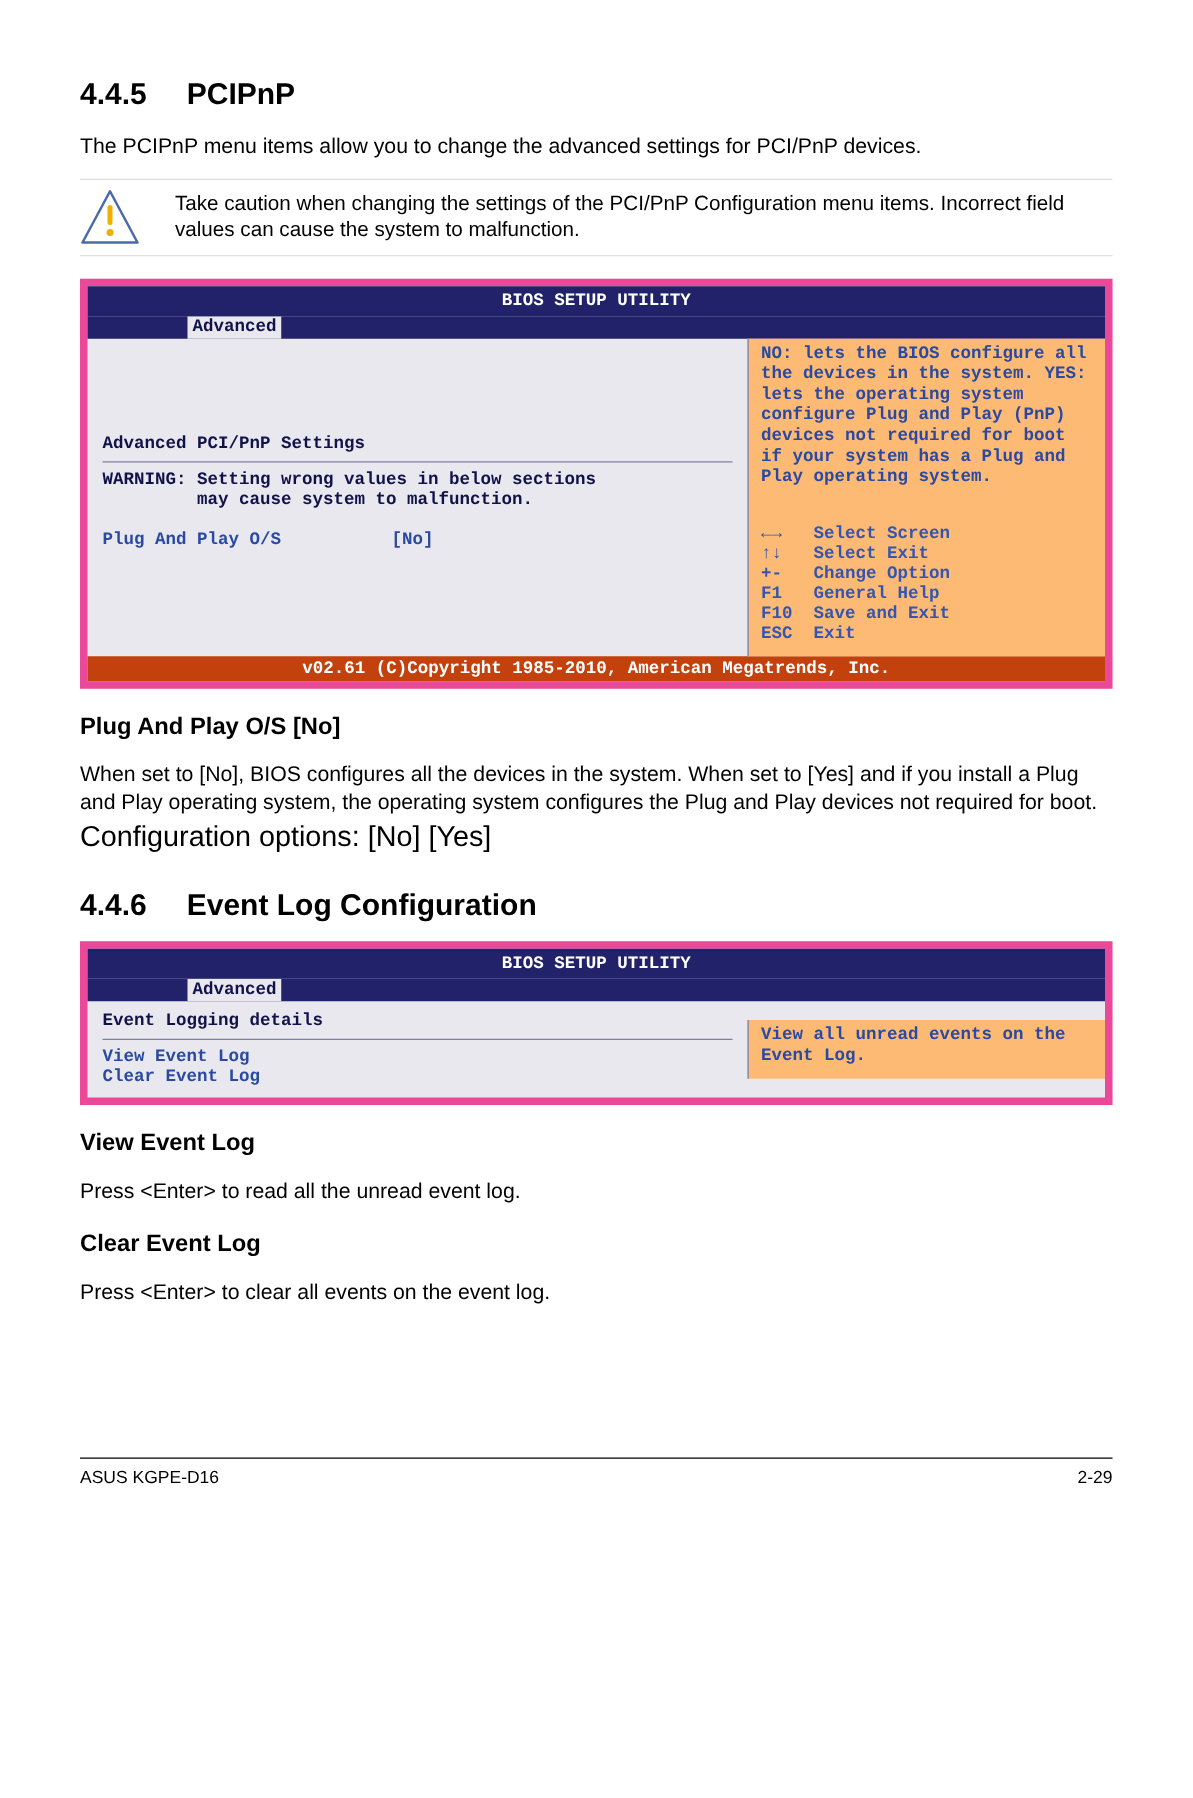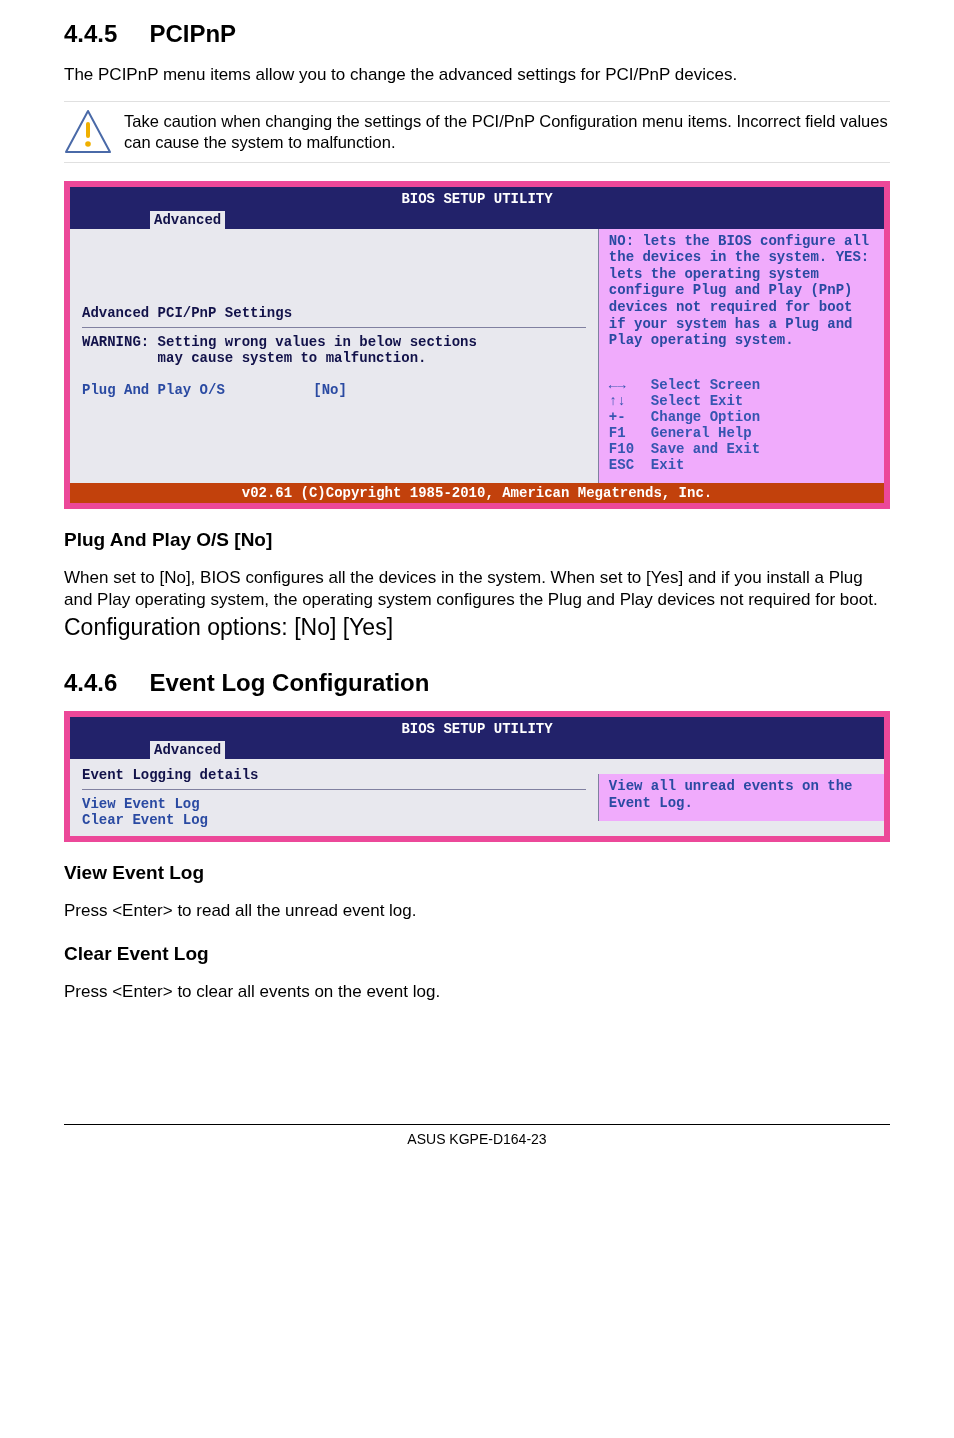--- a/index.html
+++ b/index.html
@@ -4,40 +4,40 @@
 <style>
   html, body {
     margin: 0;
     padding: 0;
     background: #fff;
     font-family: Arial, Helvetica, sans-serif;
     color: #000;
     width: 954px;
   }
   .page {
-    padding: 20px 64px 48px 64px;
+    padding: 62px 64px 48px 64px;
     box-sizing: border-box;
   }
   h2.section-head {
     font-size: 24px;
     font-weight: bold;
     margin: 0 0 14px 0;
     display: flex;
     gap: 32px;
   }
   h2.section-head .num { }
   h2.section-head .title { }
   p.body { font-size: 17px; line-height: 1.35; margin: 16px 0 14px 0; }
   p.body-sub { font-size: 23px; line-height: 1.35; margin: 0 0 26px 0; }
 
   
   .caution-row {
     display: flex;
     align-items: center;
-    gap: 12px;
+    gap: 28px;
     border-top: 1px solid #e0e0e0;
     border-bottom: 1px solid #e0e0e0;
     padding: 6px 0 6px 0;
     margin-bottom: 18px;
   }
   .caution-icon { width: 48px; height: 48px; flex: 0 0 48px; }
   .caution-text { font-size: 16.5px; line-height: 1.3; }
 
   
   .bios {
@@ -75,21 +75,21 @@
   .bios-left {
     flex: 1.9;
     padding: 8px 12px 16px 12px;
     color: #12124a;
   }
   .bios-right {
     flex: 1;
     padding: 4px 10px 10px 10px;
     color: #2a4aa2;
     border-left: 1px solid #8080a0;
-    background: #f0abfc;
+    background: #fdba74;
   }
   .bios-left .title-line { color:#12124a; margin-bottom:6px; }
   .bios-left .divider { border-top:1px solid #8080a0; margin: 4px 0 6px 0; }
   .bios-left .warn { color:#12124a; }
   .bios-left .field { color:#2a4aa2; margin-top:16px; }
   .bios-left .field-val { display:inline-block; margin-left:80px; }
 
   .bios-footer {
     background:#c2410c;
     color:#fff;
@@ -104,21 +104,21 @@
   .bios-small .bios-body { }
   .bios-small .bios-left { padding-bottom: 8px; }
   .bios-small .bios-right { }
 
   .bios-small .link { color:#2a4aa2; }
 
   
   .page-footer {
     margin-top: 120px;
     display: flex;
-    justify-content: center;
+    justify-content: space-between;
     border-top: 1px solid #000;
     padding-top: 6px;
     font-size: 14px;
   }
 
   .mono-pre { white-space: pre; }
 
   .keys-area {
     margin-top: 28px;
   }
@@ -208,15 +208,15 @@
   </div>
 
   <h3 class="sub">View Event Log</h3>
   <p class="body">Press &lt;Enter&gt; to read all the unread event log.</p>
 
   <h3 class="sub">Clear Event Log</h3>
   <p class="body">Press &lt;Enter&gt; to clear all events on the event log.</p>
 
   <div class="page-footer">
     <span>ASUS KGPE-D16</span>
-    <span>4-23</span>
+    <span>2-29</span>
   </div>
 </div>
 
 </body></html>

